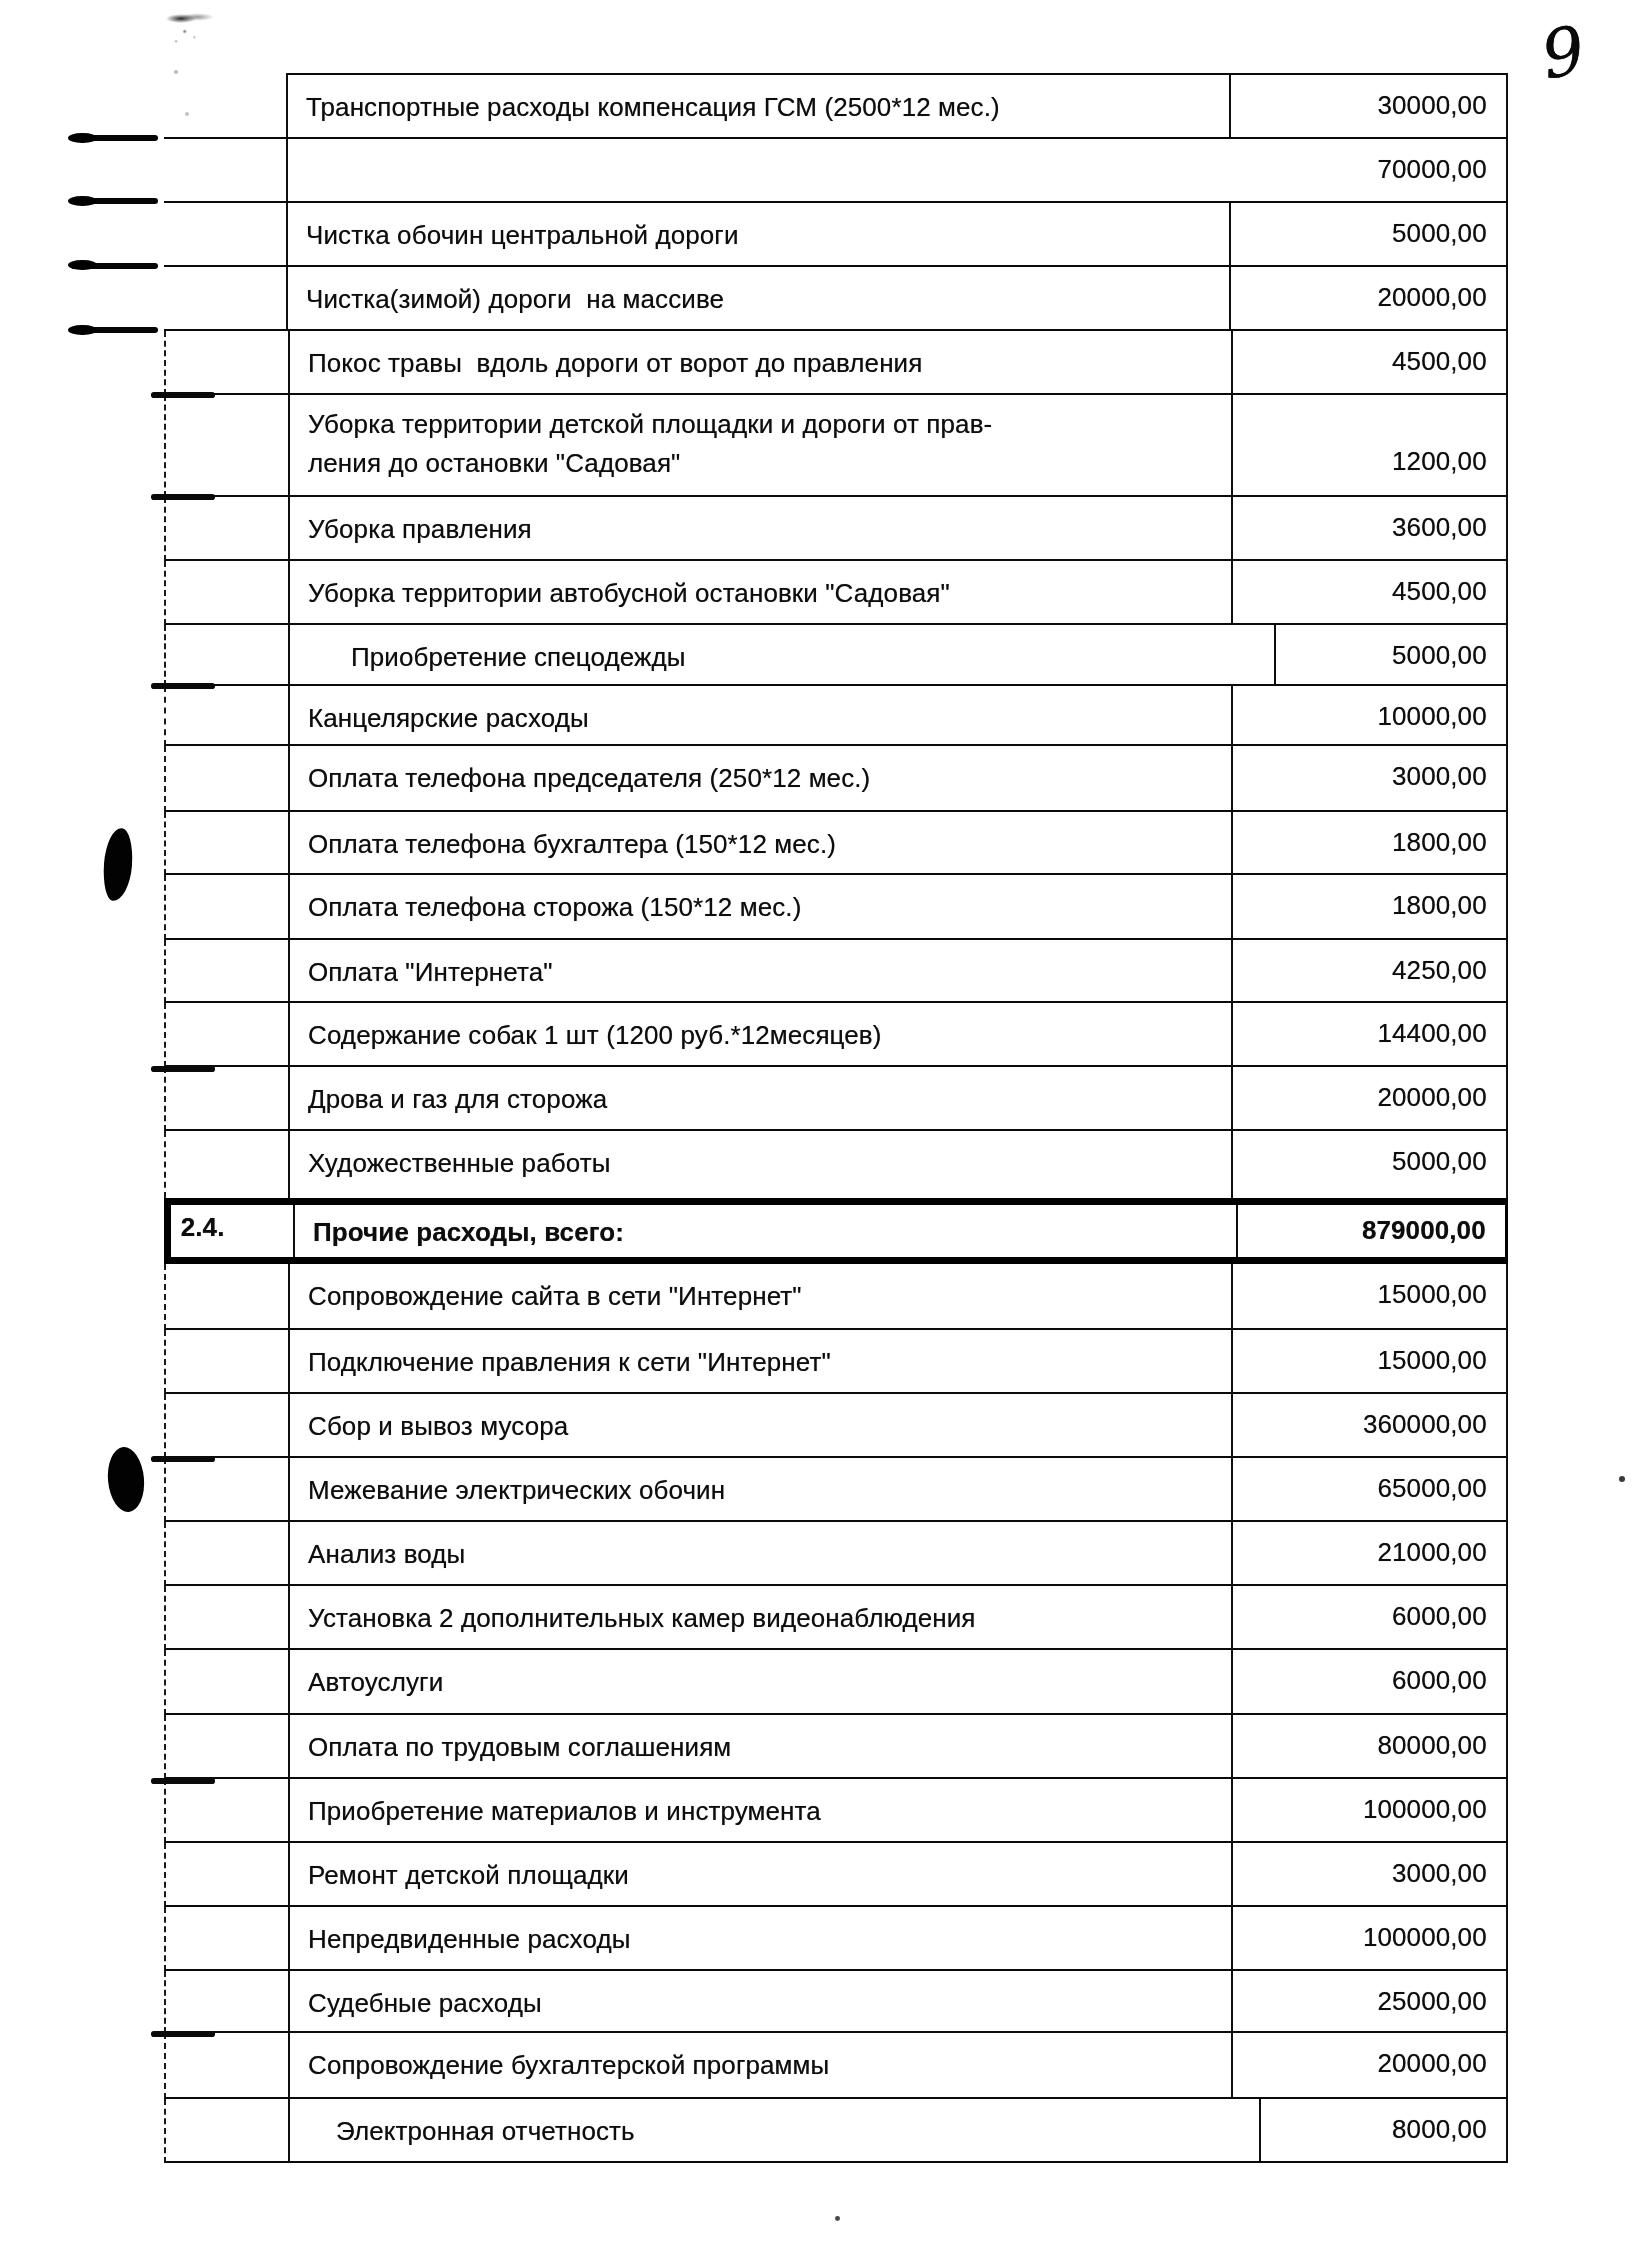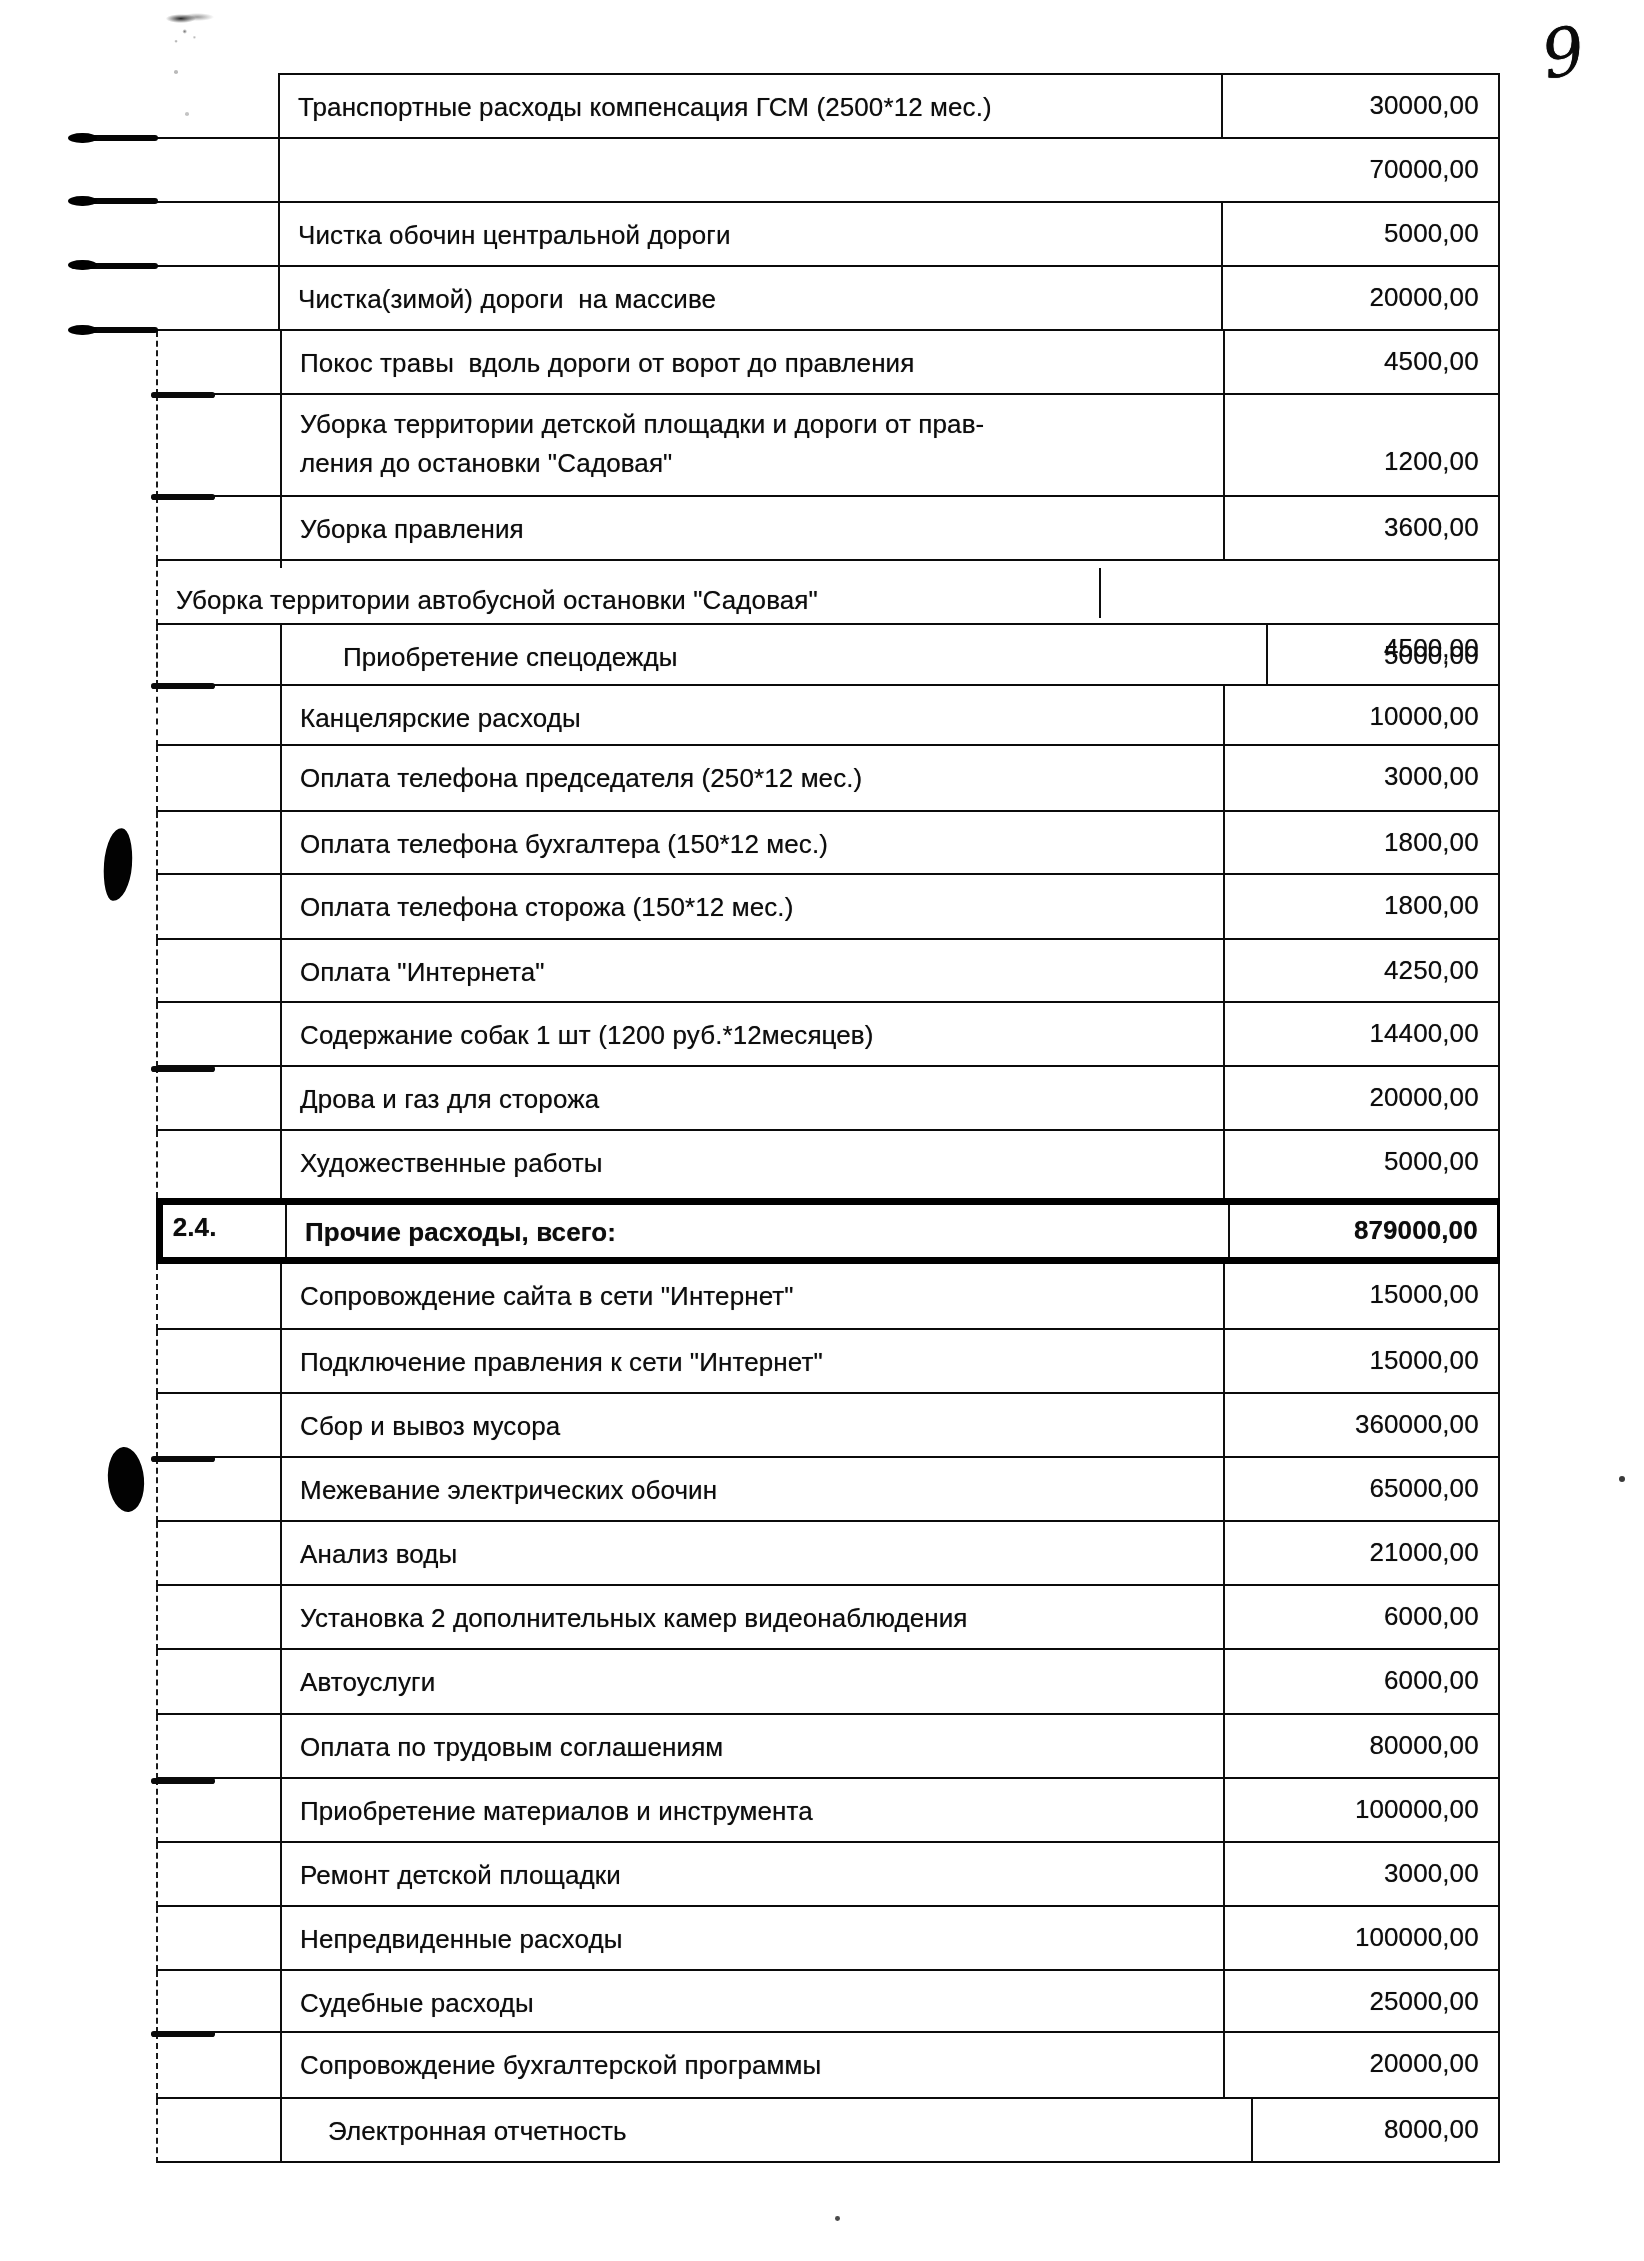--- a/index.html
+++ b/index.html
@@ -1,21 +1,21 @@
 <!DOCTYPE html>
 <html style="font-size:11px"><head>
 <meta charset="utf-8">
 <style>
   html,body{margin:0;padding:0;}
   body{
     width:1644px;height:2261px;position:relative;background:#ffffff;
     font-family:"Liberation Sans",sans-serif;overflow:hidden;
   }
   
-  #budget-table{position:absolute;left:156px;top:73px;width:1344px;}
+  #budget-table{position:absolute;left:164px;top:73px;width:1344px;}
   .t-row{
     display:flex;box-sizing:border-box;
     border-bottom:2.8px solid #0b0b0b;
     border-right:2.8px solid #101010;
     border-left:2.1px dashed #1a1a1a;
     font-size:26px;color:#0d0d0d;
     text-shadow:0 0 0.7px rgba(10,10,10,.6);
     letter-spacing:0.1px;
   }
   .t-row.no-left{border-left:none;}
@@ -121,21 +121,21 @@
       <div class="cell-num"></div>
       <div class="cell-desc">Уборка территории детской площадки и дороги от прав-
 ления до остановки "Садовая"</div>
       <div class="cell-amt">1200,00</div>
     </div>
     <div class="t-row" style="height: 64px;">
       <div class="cell-num"></div>
       <div class="cell-desc">Уборка правления</div>
       <div class="cell-amt">3600,00</div>
     </div>
-    <div class="t-row" style="height: 64px; flex-direction: column;">
+    <div class="t-row" style="height: 64px;">
       <div class="cell-num"></div>
       <div class="cell-desc">Уборка территории автобусной остановки "Садовая"</div>
       <div class="cell-amt">4500,00</div>
     </div>
     <div class="t-row" style="height: 61px; gap: 43px;">
       <div class="cell-num"></div>
       <div class="cell-desc">Приобретение спецодежды</div>
       <div class="cell-amt">5000,00</div>
     </div>
     <div class="t-row" style="height: 60px;">

